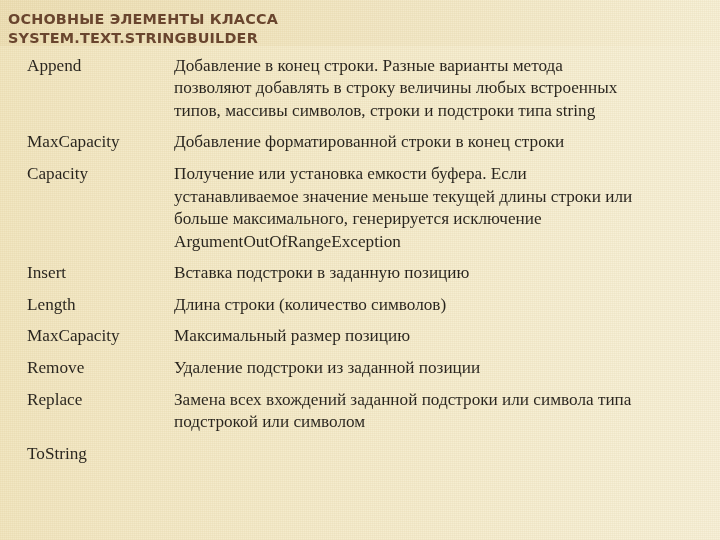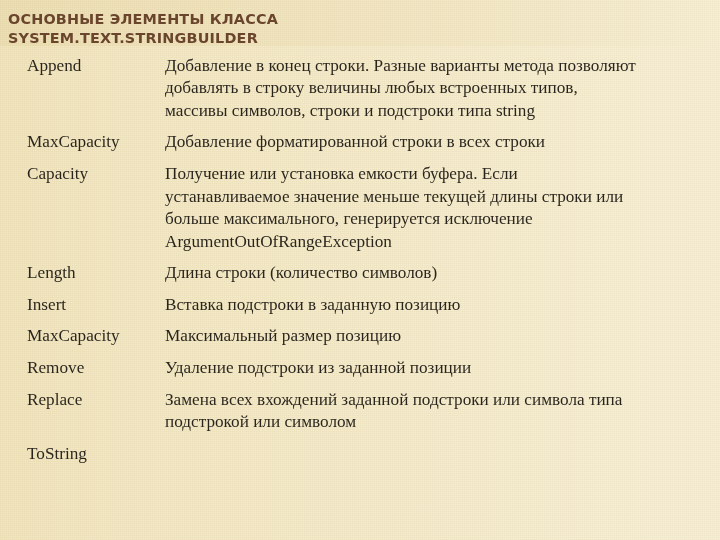--- a/index.html
+++ b/index.html
@@ -88,20 +88,21 @@
     line-height: 22.6px;
     white-space: nowrap;
   }
 
   .cell-desc {
     flex: 1 1 auto;
     padding-right: 16px;
     color: #171410;
     font-size: 17.2px;
     line-height: 22.6px;
+    margin-left: 9px;
   }
   .row-inner { padding: 4.6px 0 4.4px 0; width: 100%; display: flex; }
 </style>
 </head>
 <body>
 
 <div id="slide">
 
   <div id="title-band"></div>
 
@@ -113,39 +114,39 @@
   <div id="table">
       <div class="row">
         <div class="row-inner">
           <div class="cell-name">Append</div>
           <div class="cell-desc">Добавление в конец строки. Разные варианты метода позволяют добавлять в строку величины любых встроенных типов, массивы символов, строки и подстроки типа string</div>
         </div>
       </div>
       <div class="row">
         <div class="row-inner">
           <div class="cell-name">MaxCapacity</div>
-          <div class="cell-desc">Добавление форматированной строки в всех строки</div>
+          <div class="cell-desc">Добавление форматированной строки в конец строки</div>
         </div>
       </div>
       <div class="row">
         <div class="row-inner">
           <div class="cell-name">Capacity</div>
           <div class="cell-desc">Получение или установка емкости буфера. Если устанавливаемое значение меньше текущей длины строки или больше максимального, генерируется исключение ArgumentOutOfRangeException</div>
         </div>
       </div>
       <div class="row">
         <div class="row-inner">
-          <div class="cell-name">Length</div>
-          <div class="cell-desc">Длина строки (количество символов)</div>
+          <div class="cell-name">Insert</div>
+          <div class="cell-desc">Вставка подстроки в заданную позицию</div>
         </div>
       </div>
       <div class="row">
         <div class="row-inner">
-          <div class="cell-name">Insert</div>
-          <div class="cell-desc">Вставка подстроки в заданную позицию</div>
+          <div class="cell-name">Length</div>
+          <div class="cell-desc">Длина строки (количество символов)</div>
         </div>
       </div>
       <div class="row">
         <div class="row-inner">
           <div class="cell-name">MaxCapacity</div>
           <div class="cell-desc">Максимальный размер позицию</div>
         </div>
       </div>
       <div class="row">
         <div class="row-inner">

